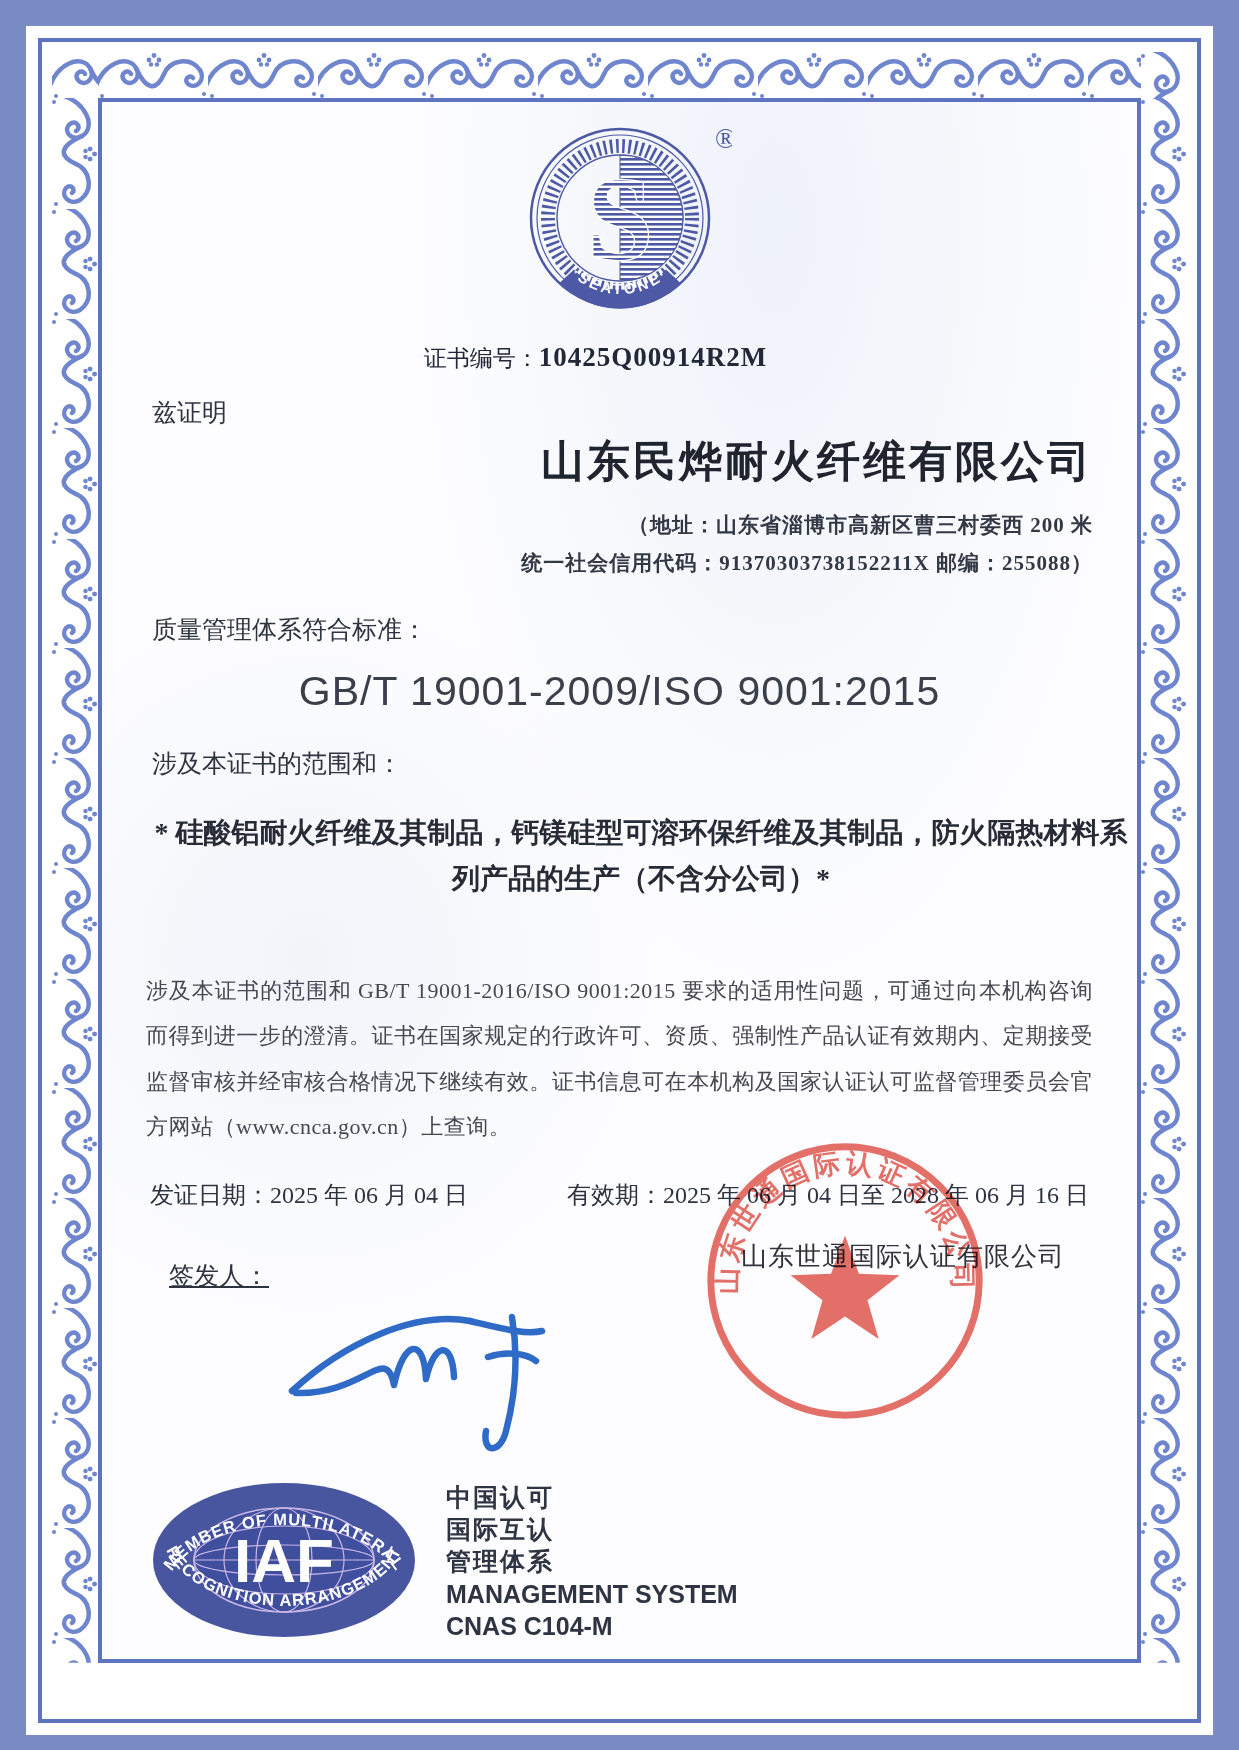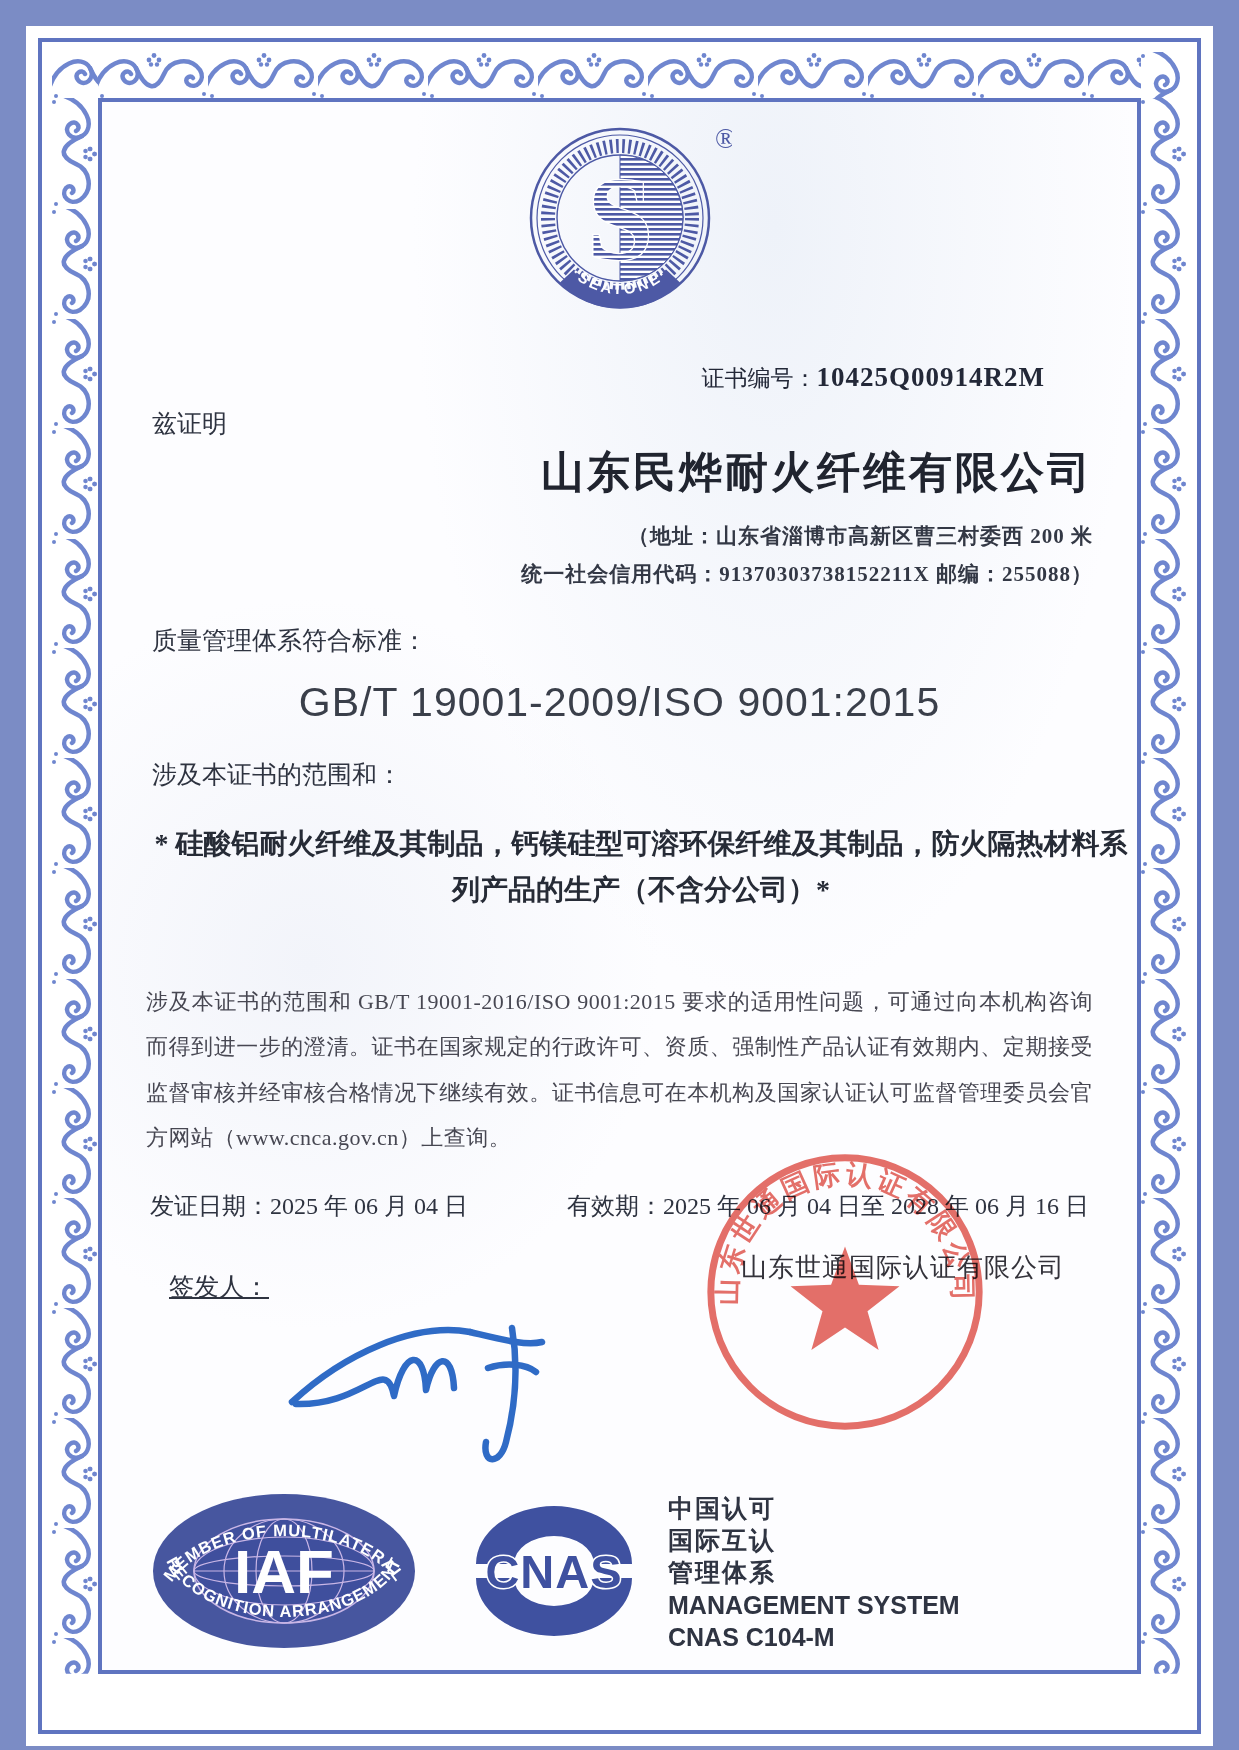--- a/index.html
+++ b/index.html
@@ -23,23 +23,23 @@
       radial-gradient(ellipse at 20% 55%, #f2f4fa 0%, rgba(255,255,255,0) 30%);
     padding:6px 44px 14px 44px;
     position:relative;
     overflow:hidden;
   }
   .logo-row { text-align:center; margin-top:10px; }
   .title {
     text-align:center; font-size:54px; font-weight:bold; color:#232838;
     letter-spacing:40px; text-indent:40px; margin-top:28px; white-space:nowrap;
   }
-  .certno-row { text-align:right; padding-right:48px; margin-top:40px; font-size:23px; color:#232838; }
+  .certno-row { text-align:center; padding-right:48px; margin-top:20px; font-size:23px; color:#232838; }
   .certno-row .num { font-weight:bold; font-size:27px; letter-spacing:1px; }
-  .certify { font-size:25px; color:#2e3340; margin-top:13px; padding-left:6px; }
+  .certify { font-size:25px; color:#2e3340; margin-top:22px; padding-left:6px; }
   .company { text-align:right; font-size:43px; font-weight:bold; color:#20242f; margin-top:4px; letter-spacing:3px; }
   .addr { text-align:right; font-size:21px; color:#333845; margin-top:20px; letter-spacing:1px;font-weight:bold; }
   .addr2 { margin-top:10px; }
   .std-label { font-size:25px; color:#2e3340; margin-top:36px; padding-left:6px; }
   .standard {
     text-align:center; font-family:"Liberation Sans","DejaVu Sans",sans-serif;
     font-size:41px; color:#3a3f4a; margin-top:22px; letter-spacing:1px;
   }
   .scope-label { font-size:25px; color:#2e3340; margin-top:32px; padding-left:6px; }
   .scope {
@@ -218,27 +218,20 @@
               <text font-family="Liberation Sans, sans-serif" font-size="16.5" font-weight="bold" fill="#ffffff" letter-spacing="1">
                 <textPath href="#iafTop" startOffset="50%" text-anchor="middle">MEMBER OF MULTILATERAL</textPath>
               </text>
               <path id="iafBottom" d="M18,70 A121,73 0 0 0 254,70" fill="none"></path>
               <text font-family="Liberation Sans, sans-serif" font-size="16.5" font-weight="bold" fill="#ffffff" letter-spacing="1">
                 <textPath href="#iafBottom" startOffset="50%" text-anchor="middle">RECOGNITION ARRANGEMENT</textPath>
               </text>
             </svg>
           </div>
 
-          <div class="cnas-wrap">
-            <svg width="176" height="150" viewBox="0 0 176 150">
-              <path d="M10,68 A78,58 0 0 1 166,68 L128,68 A40,28 0 0 0 48,68 Z" fill="#3f51a0"></path>
-              <path d="M166,82 A78,58 0 0 1 10,82 L48,82 A40,28 0 0 0 128,82 Z" fill="#3f51a0"></path>
-              <text x="88" y="92" text-anchor="middle" font-family="Liberation Sans, sans-serif" font-size="47" font-weight="bold" fill="#3f51a0" stroke="#ffffff" stroke-width="3" paint-order="stroke" letter-spacing="1">CNAS</text>
-            </svg>
-          </div>
 
           <div class="cnas-text">
             <div class="zh">中国认可</div>
             <div class="zh">国际互认</div>
             <div class="zh">管理体系</div>
             <div class="en">MANAGEMENT SYSTEM</div>
             <div class="en">CNAS C104-M</div>
           </div>
         </div>
 

